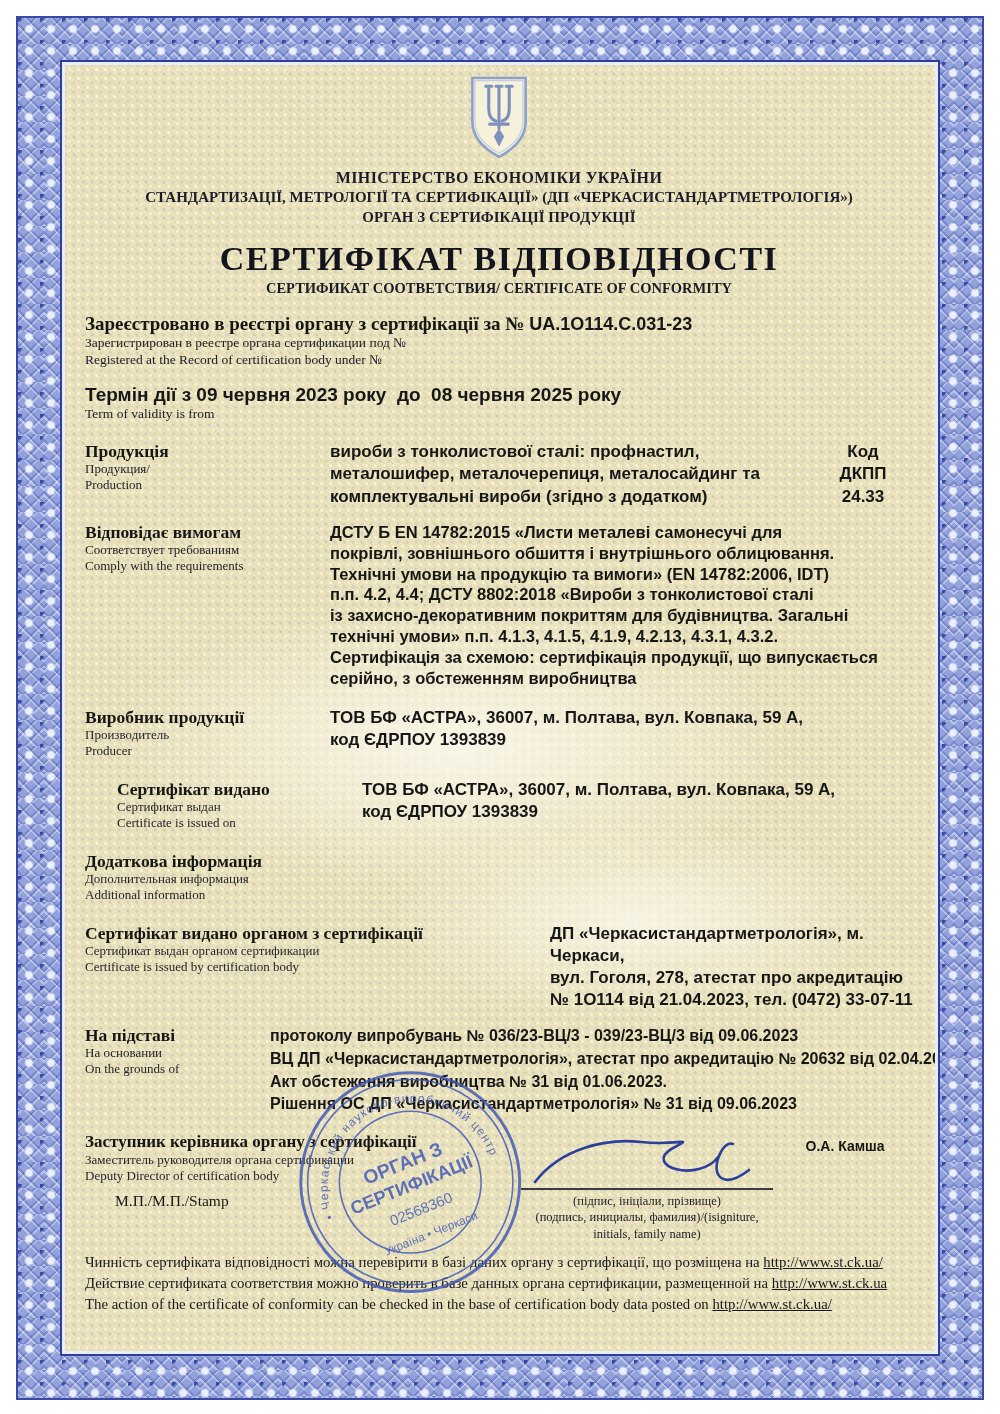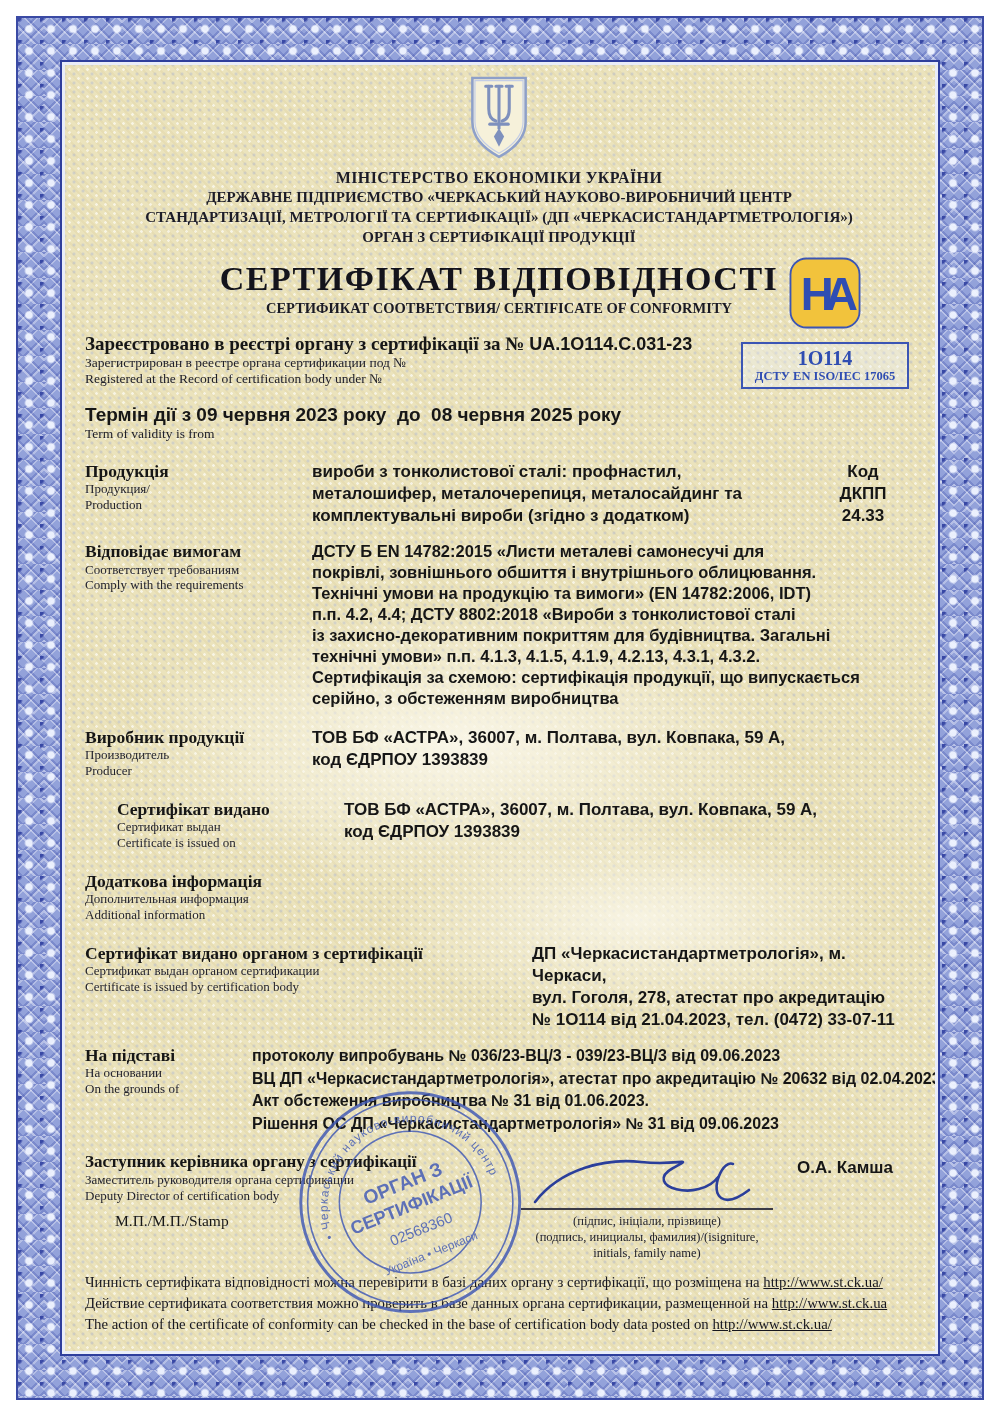--- a/index.html
+++ b/index.html
@@ -51,21 +51,21 @@
   .accred-box{margin:8px auto 0 auto;border:2px solid #3b55b4;padding:3px 4px 4px 4px;background:rgba(236,240,252,.35);}
   .accred-num{color:#2f4db2;font-weight:bold;font-size:20px;line-height:1.1;}
   .accred-std{color:#2f4db2;font-weight:bold;font-size:12.5px;line-height:1.15;}
 
   .reg-line{margin-top:16px;font-weight:bold;font-size:19px;max-width:700px;}
   .reg-num{font-family:"Liberation Sans",sans-serif;font-size:18px;}
   .sub-s{font-size:13.5px;line-height:1.25;color:#20202a;}
   .validity{margin-top:16px;margin-bottom:18px;}
   .validity-main{font-family:Liberation Sans, sans-serif;font-weight:bold;font-size:19px;white-space:pre-wrap;}
 
-  .row{display:grid;grid-template-columns:224px 1fr;column-gap:3px;}
+  .row{display:grid;grid-template-columns:224px 1fr;column-gap:21px;}
   .row.m-product{margin-bottom:14px;}
   .row.m-req{margin-bottom:18px;}
   .row.m-prod{margin-bottom:20px;}
   .row.m-issued{margin-bottom:20px;margin-left:32px;}
   .row.m-add{margin-bottom:20px;}
   .row.wide-label{grid-template-columns:444px 1fr;margin-bottom:14px;}
   .row.grounds{grid-template-columns:164px 1fr;margin-bottom:2px;}
   .lbl-main{font-weight:bold;font-size:17.5px;line-height:1.15;}
   .lbl-sub{font-size:13px;line-height:1.22;color:#23232d;}
   .val{font-family:"Liberation Sans",sans-serif;font-weight:bold;font-size:17px;line-height:1.3;white-space:pre-line;}
@@ -74,21 +74,21 @@
   .prod-grid{display:grid;grid-template-columns:1fr 100px;}
   .code-box{font-family:"Liberation Sans",sans-serif;font-weight:bold;font-size:17px;text-align:center;line-height:1.3;}
 
   .sign-zone{position:relative;display:grid;grid-template-columns:432px 260px 1fr;margin-top:16px;min-height:96px;}
   .dep-main{font-weight:bold;font-size:17px;line-height:1.2;}
   .stamp-note{font-size:15.5px;margin-top:8px;margin-left:30px;}
   .sig-block{position:relative;text-align:center;padding-top:16px;}
   .sig-line{width:252px;border-bottom:2px solid #3b3b46;height:40px;margin:0 auto;position:relative;}
   .sig-scribble{position:absolute;left:2px;top:-16px;}
   .sig-cap{font-size:12.5px;line-height:1.3;color:#22222c;margin-top:3px;white-space:pre-line;}
-  .sig-name{font-family:"Liberation Sans",sans-serif;font-weight:bold;font-size:17px;text-align:center;padding-top:6px;}
+  .sig-name{font-family:"Liberation Sans",sans-serif;font-weight:bold;font-size:14px;text-align:center;padding-top:6px;}
   .stamp{position:absolute;left:212px;top:-64px;transform:rotate(-22deg);opacity:.82;z-index:3;}
 
   .bottom-info{margin-top:10px;font-size:14.8px;line-height:1.42;color:#17171f;}
   .bottom-info .url{text-decoration:underline;}
 </style>
 </head>
 <body>
 
 <div class="sheet">
  <div class="frame">
@@ -107,37 +107,26 @@
           <path d="M20 11 V33 Q20 43 27 45"></path>
           <path d="M40 11 V33 Q40 43 33 45"></path>
           <path d="M21 48 H39"></path>
           <path d="M17 11 H23 M27 11 H33 M37 11 H43"></path>
         </g>
         <path d="M30 52 L25 60 L30 70 L35 60 Z" fill="#7e90bd"></path>
       </svg>
 
       <div class="ministry">
         <div class="l0">МІНІСТЕРСТВО ЕКОНОМІКИ УКРАЇНИ</div>
-        <div class="l1">ДЕРЖАВНЕ ПІДПРИЄМСТВО «ЧЕРКАСЬКИЙ НАУКОВО-ВИРОБНИЧИЙ ЦЕНТР</div>
         <div class="l2">СТАНДАРТИЗАЦІЇ, МЕТРОЛОГІЇ ТА СЕРТИФІКАЦІЇ» (ДП «ЧЕРКАСИСТАНДАРТМЕТРОЛОГІЯ»)</div>
         <div class="l3">ОРГАН З СЕРТИФІКАЦІЇ ПРОДУКЦІЇ</div>
       </div>
 
       <div class="head-zone">
 
-        <div class="accred">
-          <svg width="74" height="74" viewBox="0 0 60 60">
-            <rect x="2" y="2" width="56" height="56" rx="13" fill="#f2c33c" stroke="#3b55b4" stroke-width="1.5"></rect>
-            <text x="30" y="44" text-anchor="middle" font-family="Liberation Sans, sans-serif" font-weight="bold" font-size="37" letter-spacing="-7" fill="#2f4db2">НА</text>
-          </svg>
-          <div class="accred-box">
-            <div class="accred-num">1О114</div>
-            <div class="accred-std">ДСТУ EN ISO/IEC 17065</div>
-          </div>
-        </div>
 
         <div class="cert-title">СЕРТИФІКАТ ВІДПОВІДНОСТІ</div>
         <div class="cert-sub">СЕРТИФИКАТ СООТВЕТСТВИЯ/ CERTIFICATE OF CONFORMITY</div>
 
         <div class="reg-line">
           <span>Зареєстровано в реєстрі органу з сертифікації за № </span><span class="reg-num">UA.1О114.С.031-23</span>
         </div>
         <div class="sub-s">Зарегистрирован в реестре органа сертификации под №</div>
         <div class="sub-s">Registered at the Record of certification body under №</div>
 

